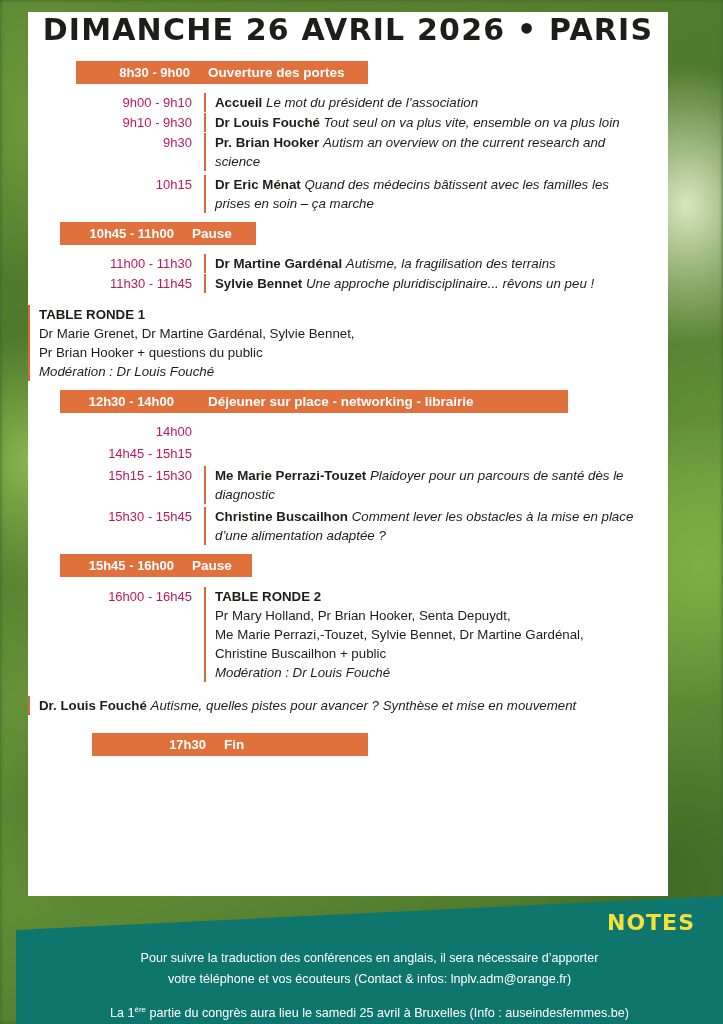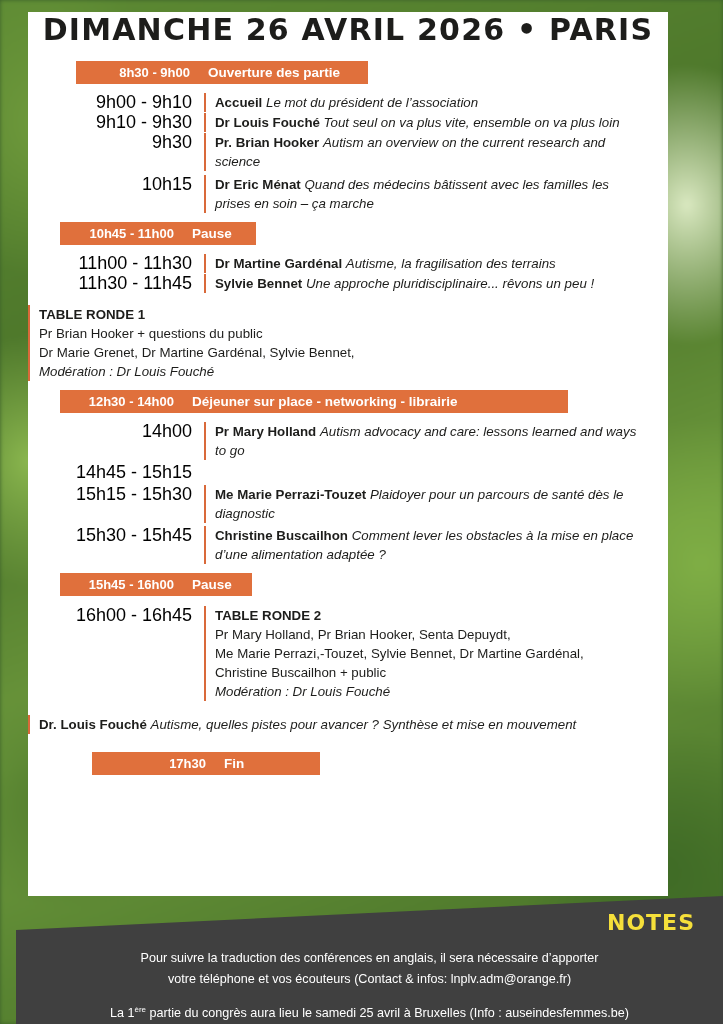--- a/index.html
+++ b/index.html
@@ -54,58 +54,58 @@
     width:128px;
     text-align:right;
     padding-right:14px;
     font-size:13px;
     white-space:nowrap;
   }
   .banner .b-label { padding-left:4px; font-size:13.5px; }
 
   .banner.w1 { width:292px; margin-left:48px; }
   .banner.w2 { width:196px; margin-left:32px; }
-  .banner.w4 { width:508px; margin-left:32px; }
+  .banner.w4 { width:508px; margin-left:32px;gap:16px; }
   .banner.w5 { width:192px; margin-left:32px; }
-  .banner.w6 { width:228px; margin-left:64px; }
+  .banner.w6 { width:276px; margin-left:64px; }
 
   
   .group { margin: 6px 0 6px 0; }
   .item {
     display:flex;
     align-items:flex-start;
     margin-bottom:1px;
   }
   .time {
     width:176px;
     min-width:176px;
     text-align:right;
     padding-right:12px;
-    color:#000000;
-    font-size:18px;
+    color:#be185d;
+    font-size:13px;
     line-height:19px;
     white-space:nowrap;
   }
   .desc {
     border-left:2px solid #d9693a;
     padding-left:9px;
     font-size:13.3px;
     line-height:19px;
     color:#1d1d1b;
     flex:1;
     padding-right:28px;
   }
   .desc b { font-weight:bold; }
   .desc i { font-style:italic; }
 
   
   .bottom {
     position:absolute;
     left:16px; right:0; bottom:0; height:128px;
-    background:#404040;
+    background:#0f766e;
     clip-path: polygon(0 34px, 100% 0, 100% 100%, 0 100%);
   }
   .notes-title {
     position:absolute;
     right:28px; top:14px;
     color:#f6e03a;
     font-family:"DejaVu Sans", sans-serif;
     font-weight:bold;
     font-size:22px;
     letter-spacing:1px;
@@ -128,21 +128,21 @@
 <div class="bg"></div>
 
 <div class="card">
 
   <div class="title">DIMANCHE 26 AVRIL 2026 • PARIS</div>
 
   <div class="rows">
 
     <div class="banner w1">
       <span class="b-time">8h30 - 9h00</span>
-      <span class="b-label">Ouverture des partie</span>
+      <span class="b-label">Ouverture des portes</span>
     </div>
 
     <div class="group">
       <div class="item">
         <div class="time">9h00 - 9h10</div>
         <div class="desc">
           <b>Accueil</b>
           <i>Le mot du président de l’association</i>
         </div>
       </div>
@@ -188,39 +188,35 @@
           <b>Sylvie Bennet</b>
           <i>Une approche pluridisciplinaire... rêvons un peu !</i>
         </div>
       </div>
     </div>
 
     <div class="group" style="margin-top:12px;">
       <div class="item">
         <div class="desc">
           <div><b>TABLE RONDE 1</b></div>
+          <div>Dr Marie Grenet, Dr Martine Gardénal, Sylvie Bennet,</div>
           <div>Pr Brian Hooker + questions du public</div>
-          <div>Dr Marie Grenet, Dr Martine Gardénal, Sylvie Bennet,</div>
           <div><i>Modération : Dr Louis Fouché</i></div>
         </div>
       </div>
     </div>
 
     <div class="banner w4">
       <span class="b-time">12h30 - 14h00</span>
       <span class="b-label">Déjeuner sur place - networking - librairie</span>
     </div>
 
     <div class="group">
       <div class="item">
         <div class="time">14h00</div>
-        <div class="desc">
-          <b>Pr Mary Holland</b>
-          <i>Autism advocacy and care: lessons learned and ways to go</i>
-        </div>
       </div>
       <div class="item" style="margin-top:3px;">
         <div class="time">14h45 - 15h15</div>
       </div>
       <div class="item" style="margin-top:3px;">
         <div class="time">15h15 - 15h30</div>
         <div class="desc">
           <b>Me Marie Perrazi-Touzet</b>
           <i>Plaidoyer pour un parcours de santé dès le diagnostic</i>
         </div>

